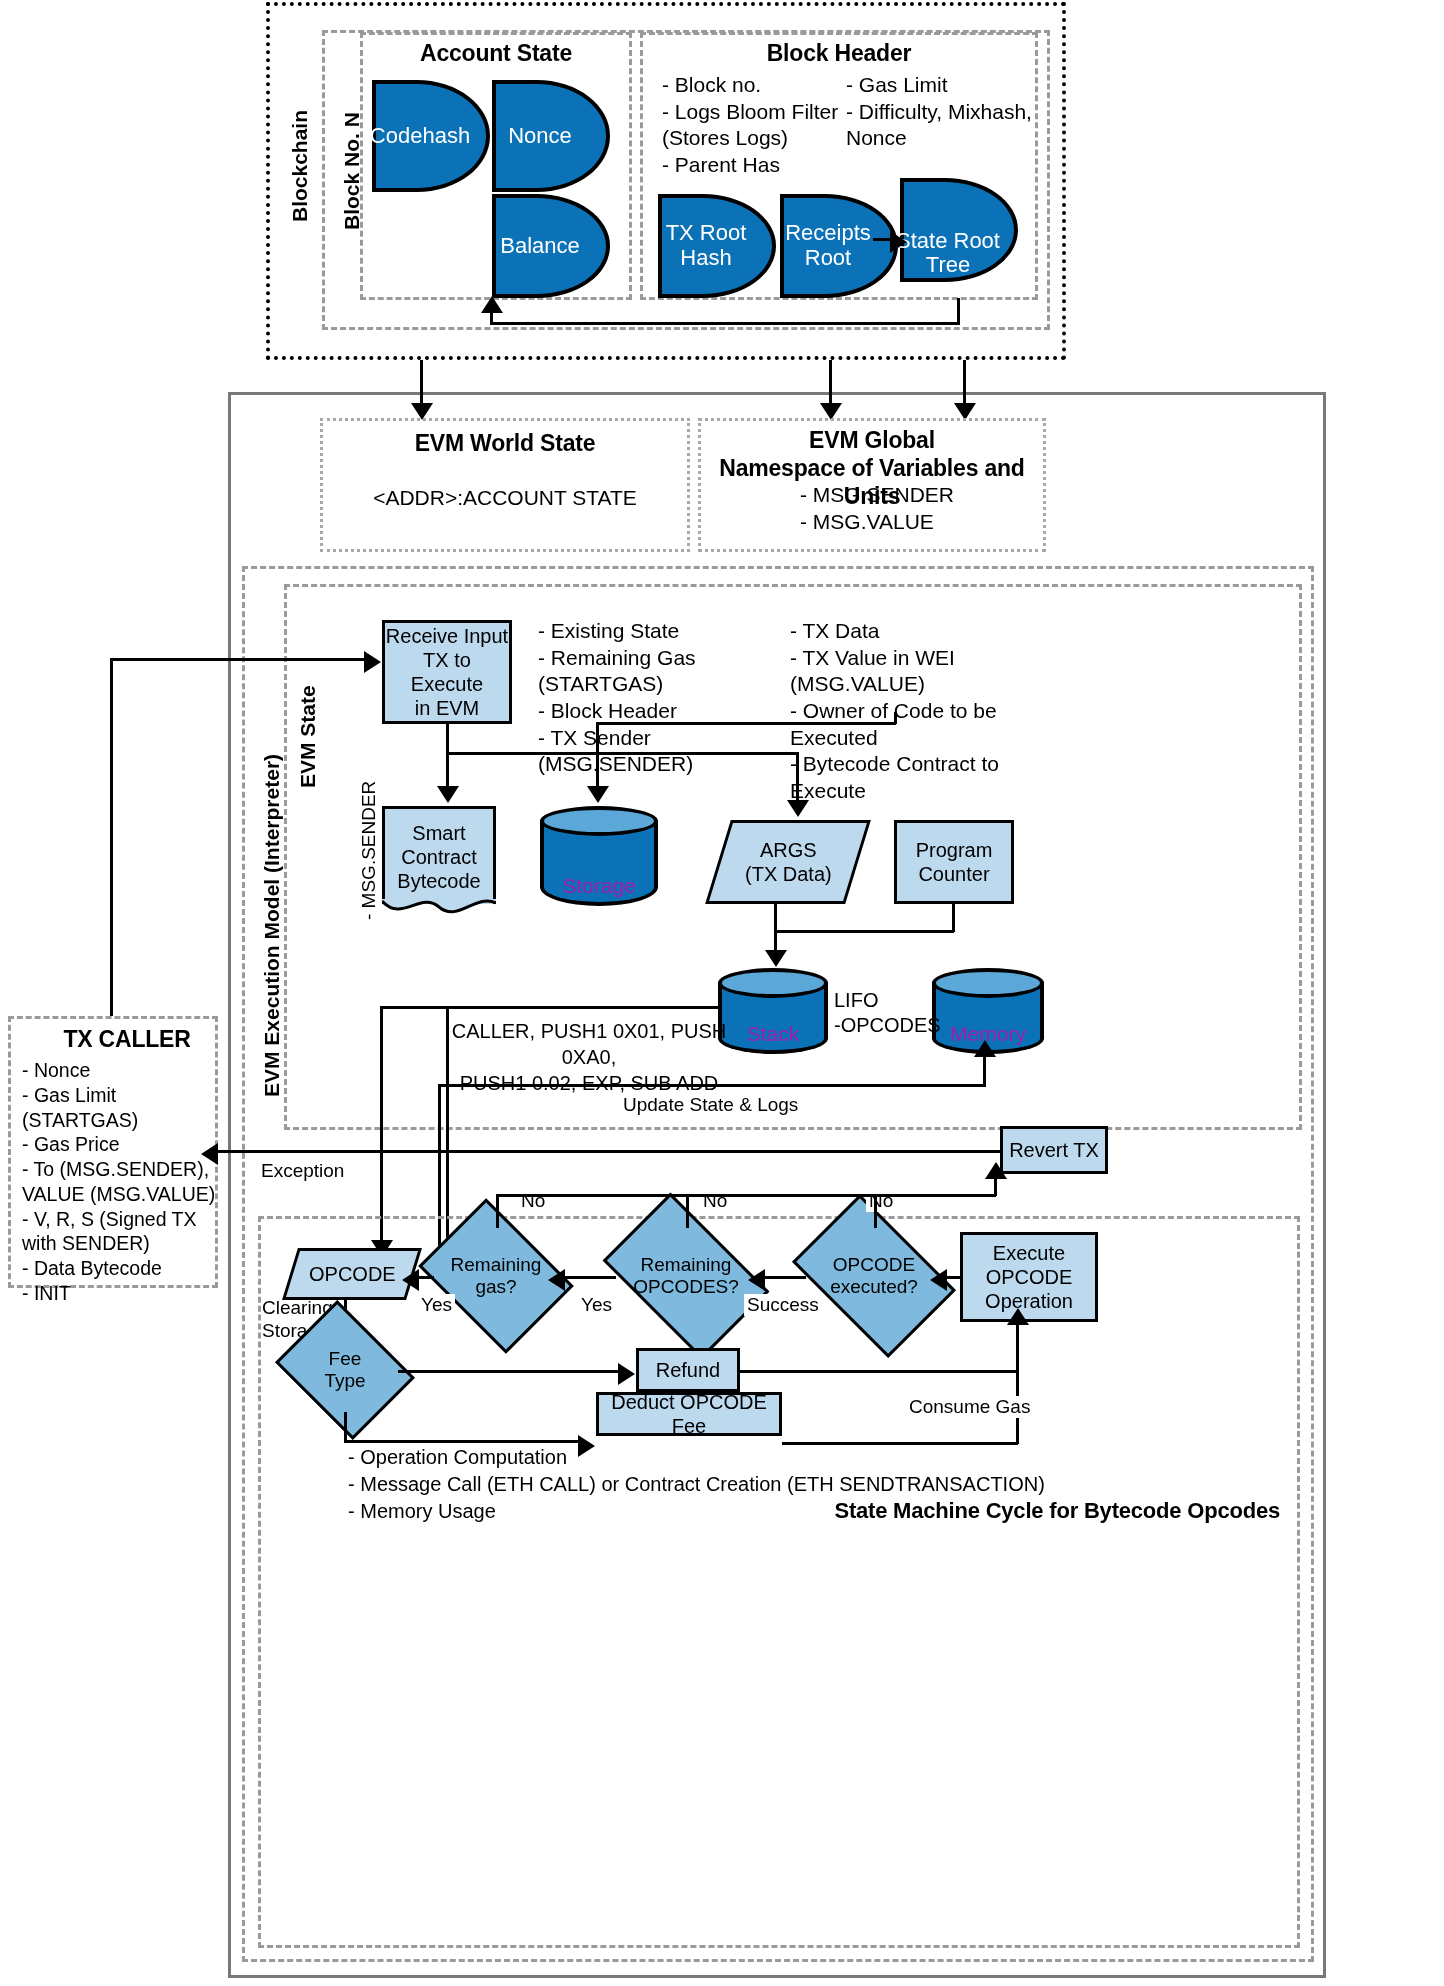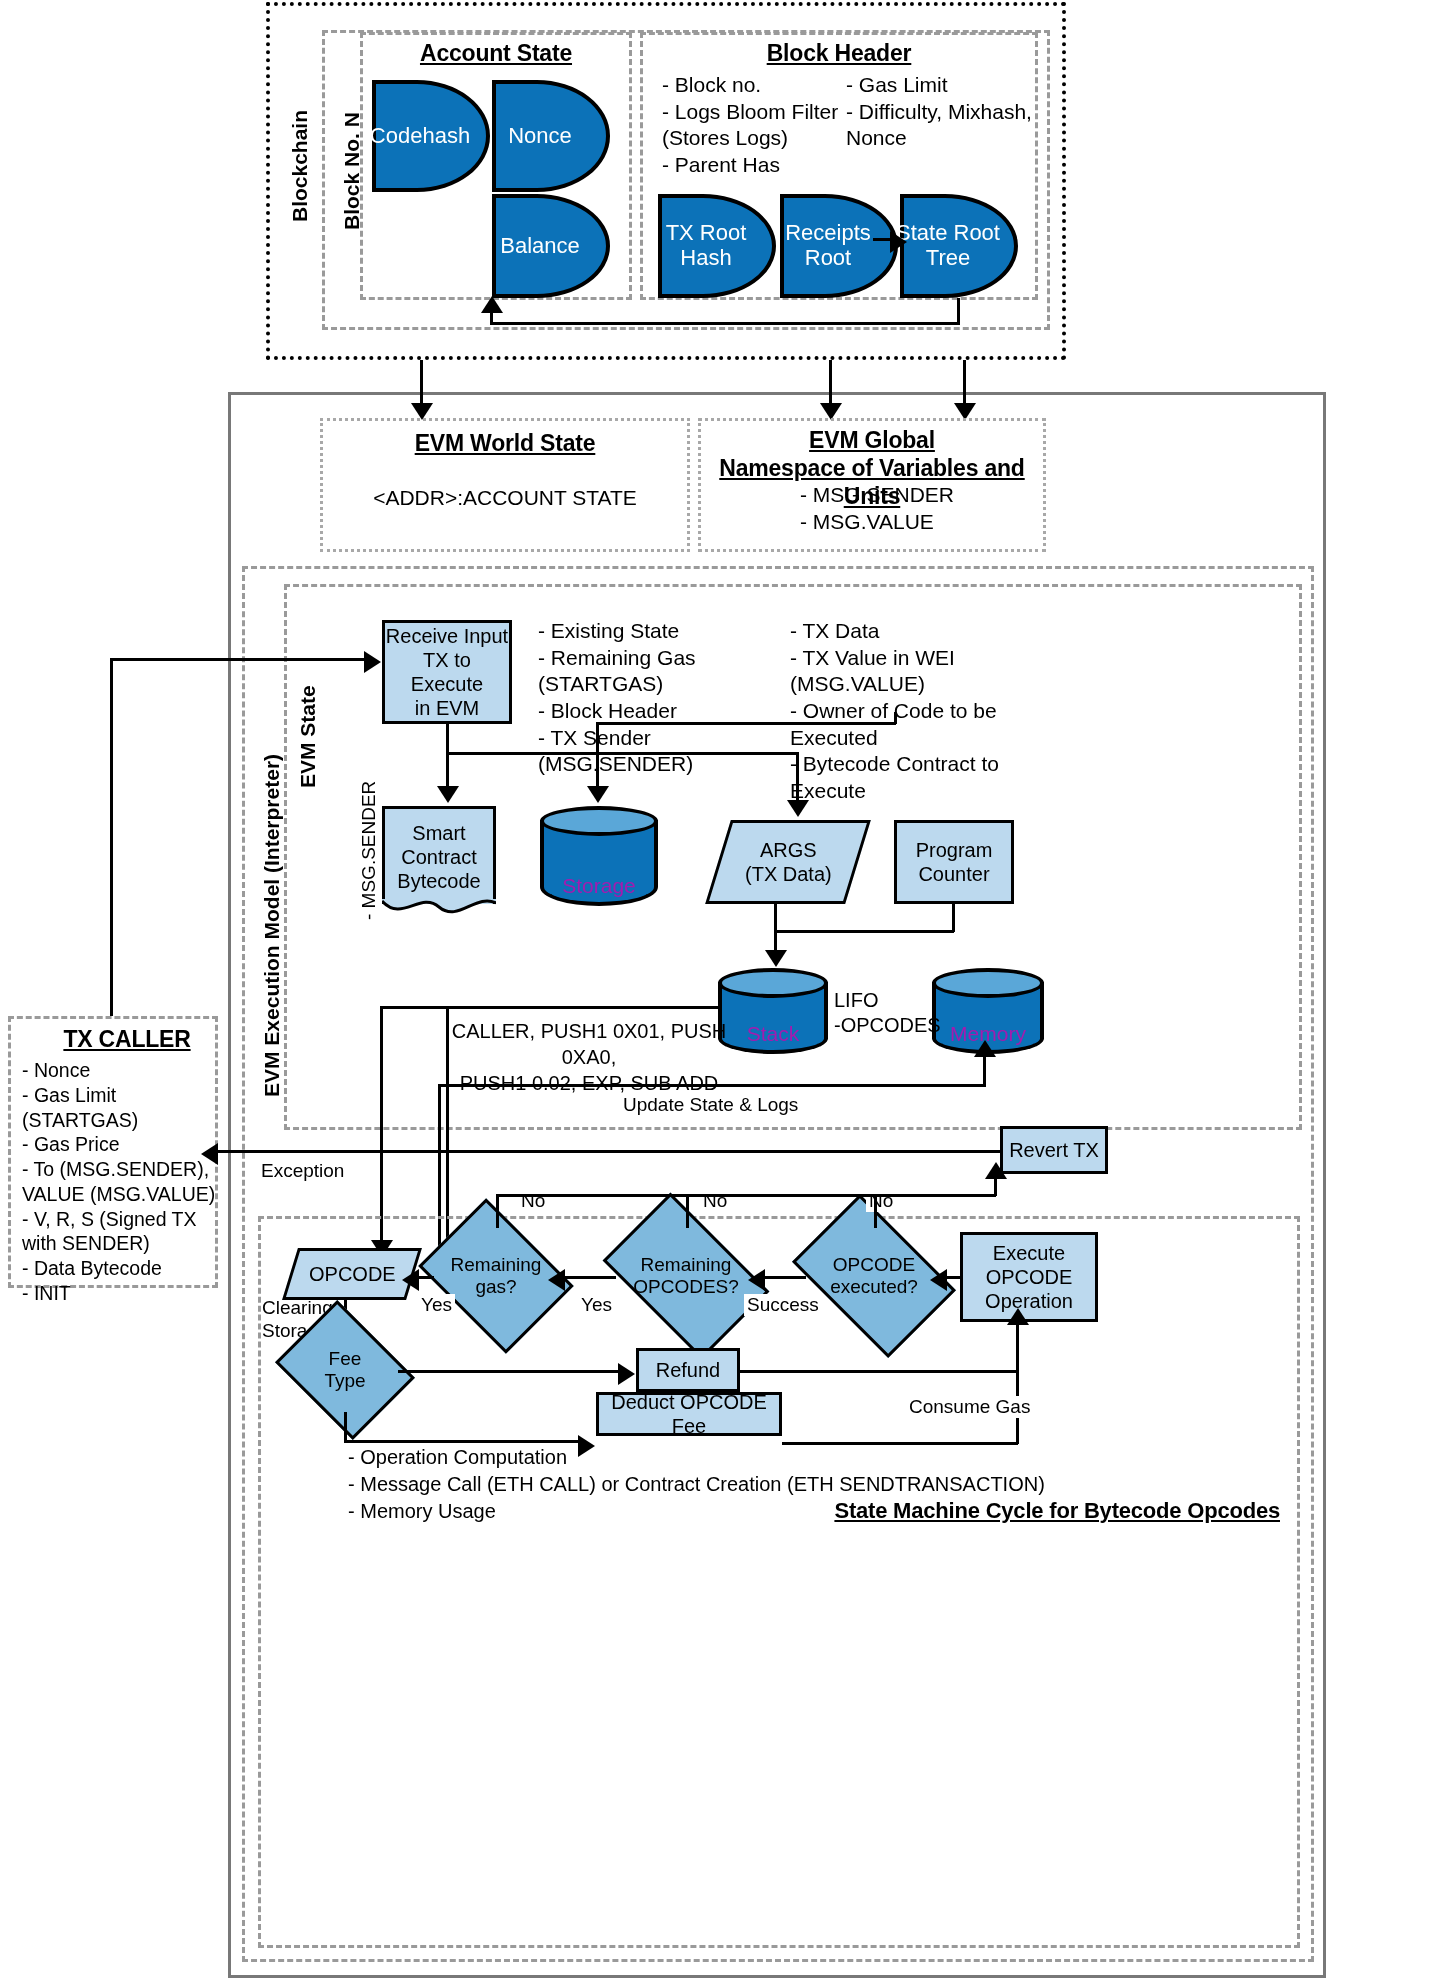--- a/index.html
+++ b/index.html
@@ -30,21 +30,20 @@
   .frame-solid-grey {
     border: 3px solid #787878;
   }
 
   
   .ttl {
     font-weight: bold;
     font-size: 23px;
     letter-spacing: -0.2px;
     text-align:center;
-    text-decoration:underline;
   }
   .body-txt {
     font-size: 21px;
     line-height: 1.27;
     white-space: pre-line;
   }
   .vert-label {
     font-weight:bold;
     font-size:21px;
     writing-mode: vertical-rl;
@@ -195,21 +194,21 @@
 
   <div class="doc" style="left:658px; top:194px; width:118px; height:104px;">
     <span>TX
 Root
 Hash</span>
   </div>
   <div class="doc" style="left:780px; top:194px; width:118px; height:104px;">
     <span>Receipts
 Root</span>
   </div>
-  <div class="doc" style="left:900px; top:194px; width:118px; height:104px;">
+  <div class="doc" style="left:900px; top:178px; width:118px; height:104px;align-items:flex-end;">
     <span>State
 Root
 Tree</span>
   </div>
 
   <div class="ln lnh" style="left:873px; top:238px; width:24px;"></div>
   <div class="arr arr-r" style="left:890px; top:231px;"></div>
 
   <div class="ln lnh" style="left:490px; top:322px; width:470px;"></div>
   <div class="ln lnv" style="left:957px; top:298px; height:26px;"></div>

